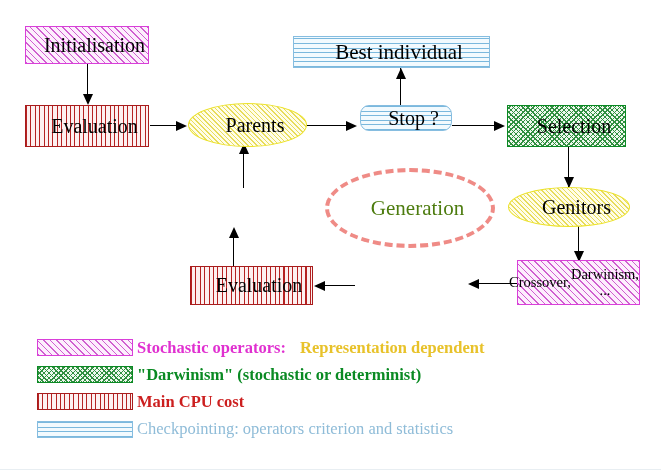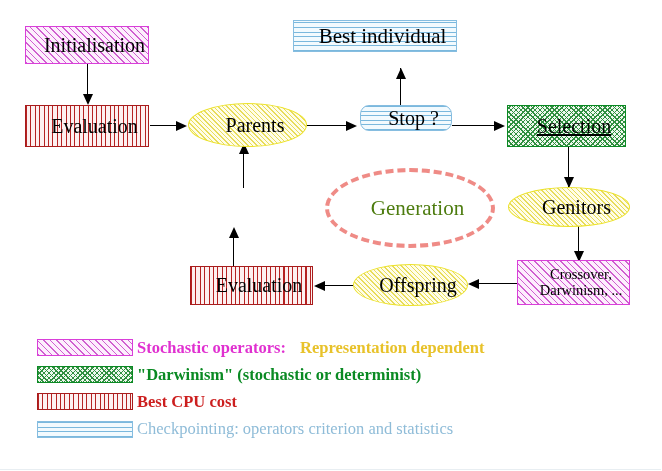--- a/index.html
+++ b/index.html
@@ -18,21 +18,21 @@
   .fill-magenta{
     background-color:#fdeefd;
     background-image:repeating-linear-gradient(45deg,
        #d05fd0 0px,#d05fd0 1.1px, rgba(0,0,0,0) 1.1px, rgba(0,0,0,0) 4.6px);
     border-color:#d93fd9;}
   .fill-green{
     background-color:#eef8ee;
     background-image:
       repeating-linear-gradient(45deg,#2f8f3f 0px,#2f8f3f 1px, rgba(0,0,0,0) 1px, rgba(0,0,0,0) 3.4px),
       repeating-linear-gradient(-45deg,#2f8f3f 0px,#2f8f3f 1px, rgba(0,0,0,0) 1px, rgba(0,0,0,0) 3.4px);
-    border-color:#0a8a23;text-decoration:underline;}
+    border-color:#0a8a23;}
   .fill-red{
     background-color:#fdf0f0;
     background-image:repeating-linear-gradient(90deg,
        #b52222 0px,#b52222 1.1px, rgba(0,0,0,0) 1.1px, rgba(0,0,0,0) 4.4px);
     border-color:#a81c1c;}
   .fill-blue{
     background-color:#f2fafe;
     background-image:repeating-linear-gradient(0deg,
        #7ab8dd 0px,#7ab8dd 1px, rgba(0,0,0,0) 1px, rgba(0,0,0,0) 4.6px);
     border-color:#86bde0;}
@@ -108,44 +108,41 @@
   </div>
 
   <div class="node box fill-red" style="left:25px;top:105px;width:124px;height:42px;font-size:20px;">
     <span>Evaluation</span>
   </div>
 
   <div class="node ellipse fill-yellow" style="left:188px;top:103px;width:119px;height:44px;font-size:20px;">
     <span>Parents</span>
   </div>
 
-  <div class="node box fill-blue" style="left:293px;top:20px;width:164px;height:32px;font-size:21px;">
+  <div class="node box fill-blue" style="left:293px;top:36px;width:197px;height:32px;font-size:21px;">
     <span>Best individual</span>
   </div>
 
   <div class="node box rounded fill-blue" style="left:360px;top:105px;width:92px;height:26px;font-size:20px;">
     <span>Stop ?</span>
   </div>
 
   <div class="node box fill-green" style="left:507px;top:105px;width:119px;height:42px;font-size:20px;">
     <span>Selection</span>
   </div>
 
   <div class="node ellipse fill-yellow" style="left:508px;top:187px;width:122px;height:40px;font-size:20px;">
     <span>Genitors</span>
   </div>
 
-  <div class="node box fill-magenta" style="left:517px;top:260px;width:113px;height:45px;font-size:14.5px;flex-direction:column;">
+  <div class="node box fill-magenta" style="left:517px;top:260px;width:123px;height:45px;font-size:14.5px;flex-direction:row;justify-content:flex-end;">
     <span>Crossover,</span>
     <span>Darwinism, ...</span>
   </div>
 
-  <div class="node ellipse fill-yellow" style="left:353px;top:264px;width:115px;height:42px;font-size:20px;">
-    <span>Offspring</span>
-  </div>
 
   <div class="node box fill-red" style="left:190px;top:266px;width:123px;height:39px;font-size:20px;">
     <span>Evaluation</span>
   </div>
 
 
   <div class="node ellipse fill-none-dashed" style="left:325px;top:168px;width:170px;height:80px;font-size:21px;color:#4d7c0f;">
     <span>Generation</span>
   </div>
 
@@ -159,21 +156,21 @@
       </div>
     </div>
 
     <div class="legend-row">
       <div class="swatch fill-green" style="top:3px;"></div>
       <div class="legend-text" style="top:2px;color:#0a8a23;">"Darwinism" (stochastic or determinist)</div>
     </div>
 
     <div class="legend-row">
       <div class="swatch fill-red" style="top:3px;"></div>
-      <div class="legend-text" style="top:2px;color:#cc1f1f;">Best CPU cost</div>
+      <div class="legend-text" style="top:2px;color:#cc1f1f;">Main CPU cost</div>
     </div>
 
     <div class="legend-row">
       <div class="swatch fill-blue" style="top:4px;"></div>
       <div class="legend-text" style="top:2px;color:#8fbcd8;font-weight:normal;">Checkpointing: operators criterion and statistics</div>
     </div>
 
   </div>
 
   <div class="b-border"></div>

